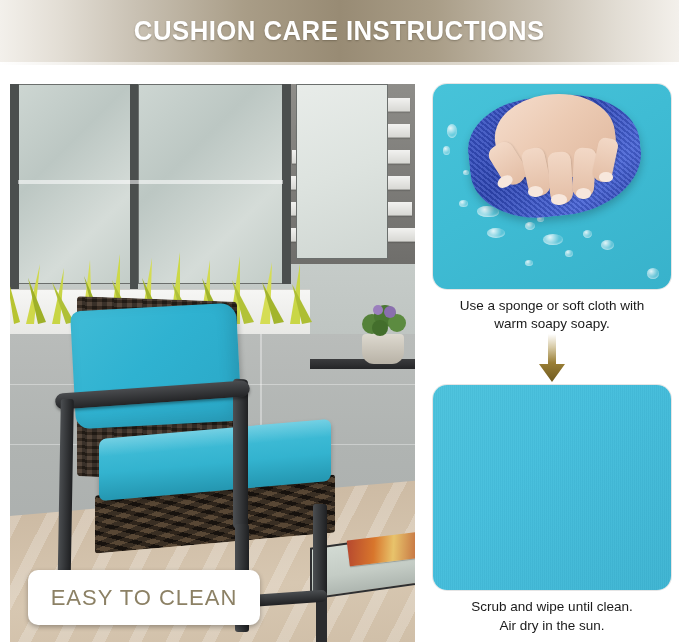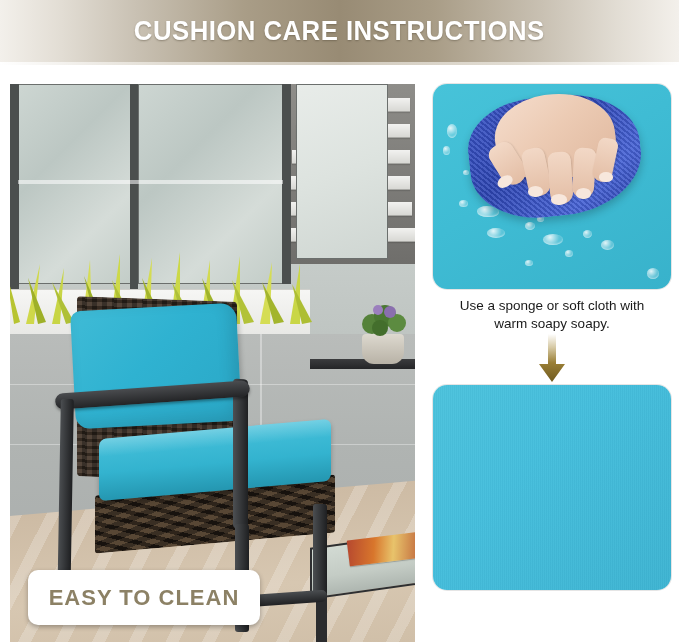--- a/index.html
+++ b/index.html
@@ -241,21 +241,21 @@
     background: #ffffff;
     border-radius: 10px;
     display: flex;
     align-items: center;
     justify-content: center;
     box-shadow: 0 2px 5px rgba(0,0,0,0.30);
   }
   .easy-badge-label {
     color: #8c8165;
     font-size: 22px;
-    font-weight: bold;
+    font-weight: normal;
     letter-spacing: 1px;
     white-space: nowrap;
   }
 
   
   .right-col {
     position: absolute;
     left: 425px; top: 84px;
     width: 254px; height: 534px;
   }
@@ -495,14 +495,18 @@
         </linearGradient>
       </defs>
       <polygon points="11,0 19,0 19,30 28,30 15,48 2,30 11,30" fill="url(#arrowGrad)"></polygon>
     </svg>
   </div>
 
   <div class="panel-photo">
     <div class="clean-surface"></div>
   </div>
 
+  <div class="caption">
+    <div>Scrub and wipe until clean.</div>
+    <div>Air dry in the sun.</div>
+  </div>
 
 </div>
 
 </body></html>

